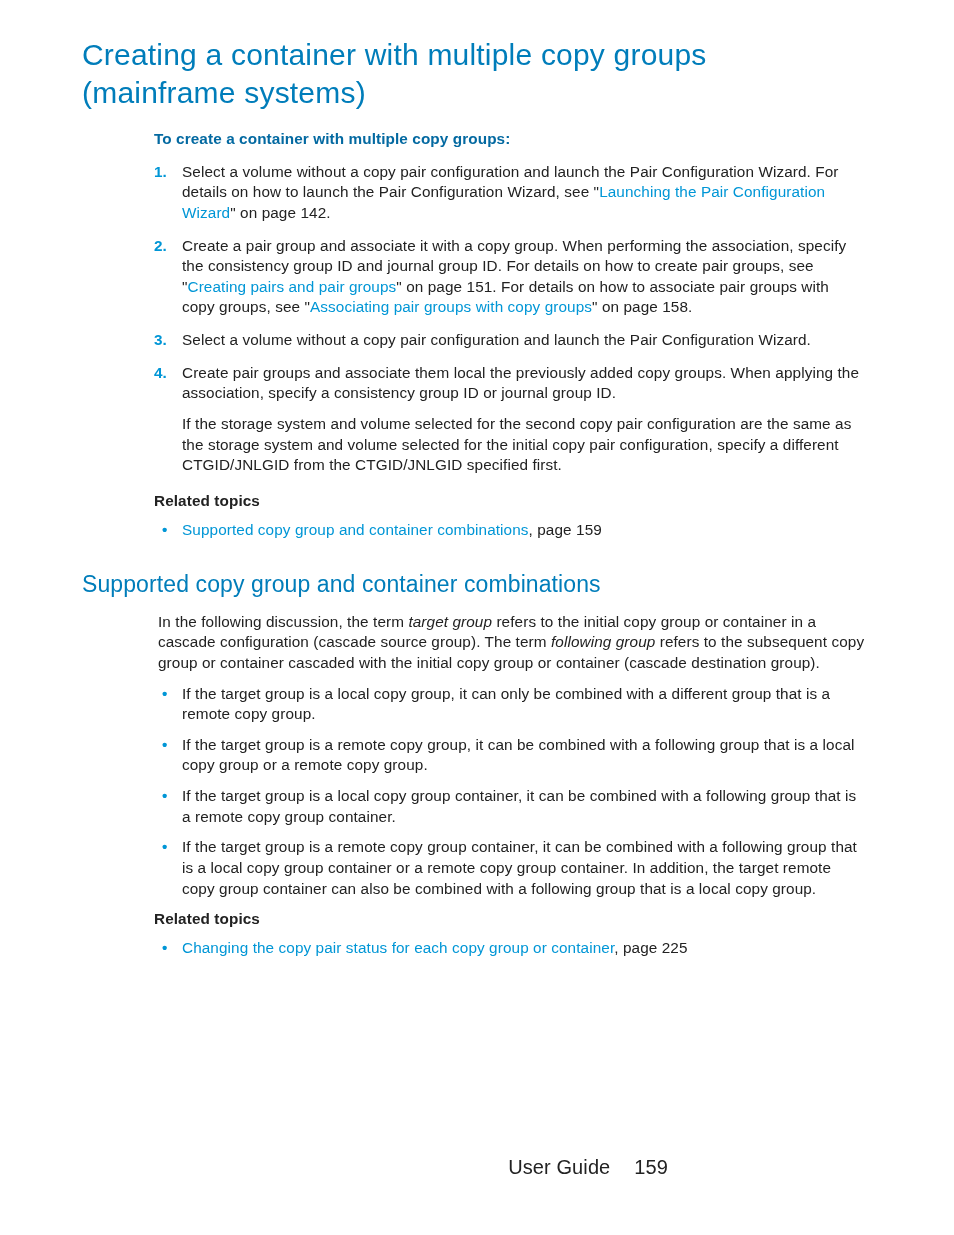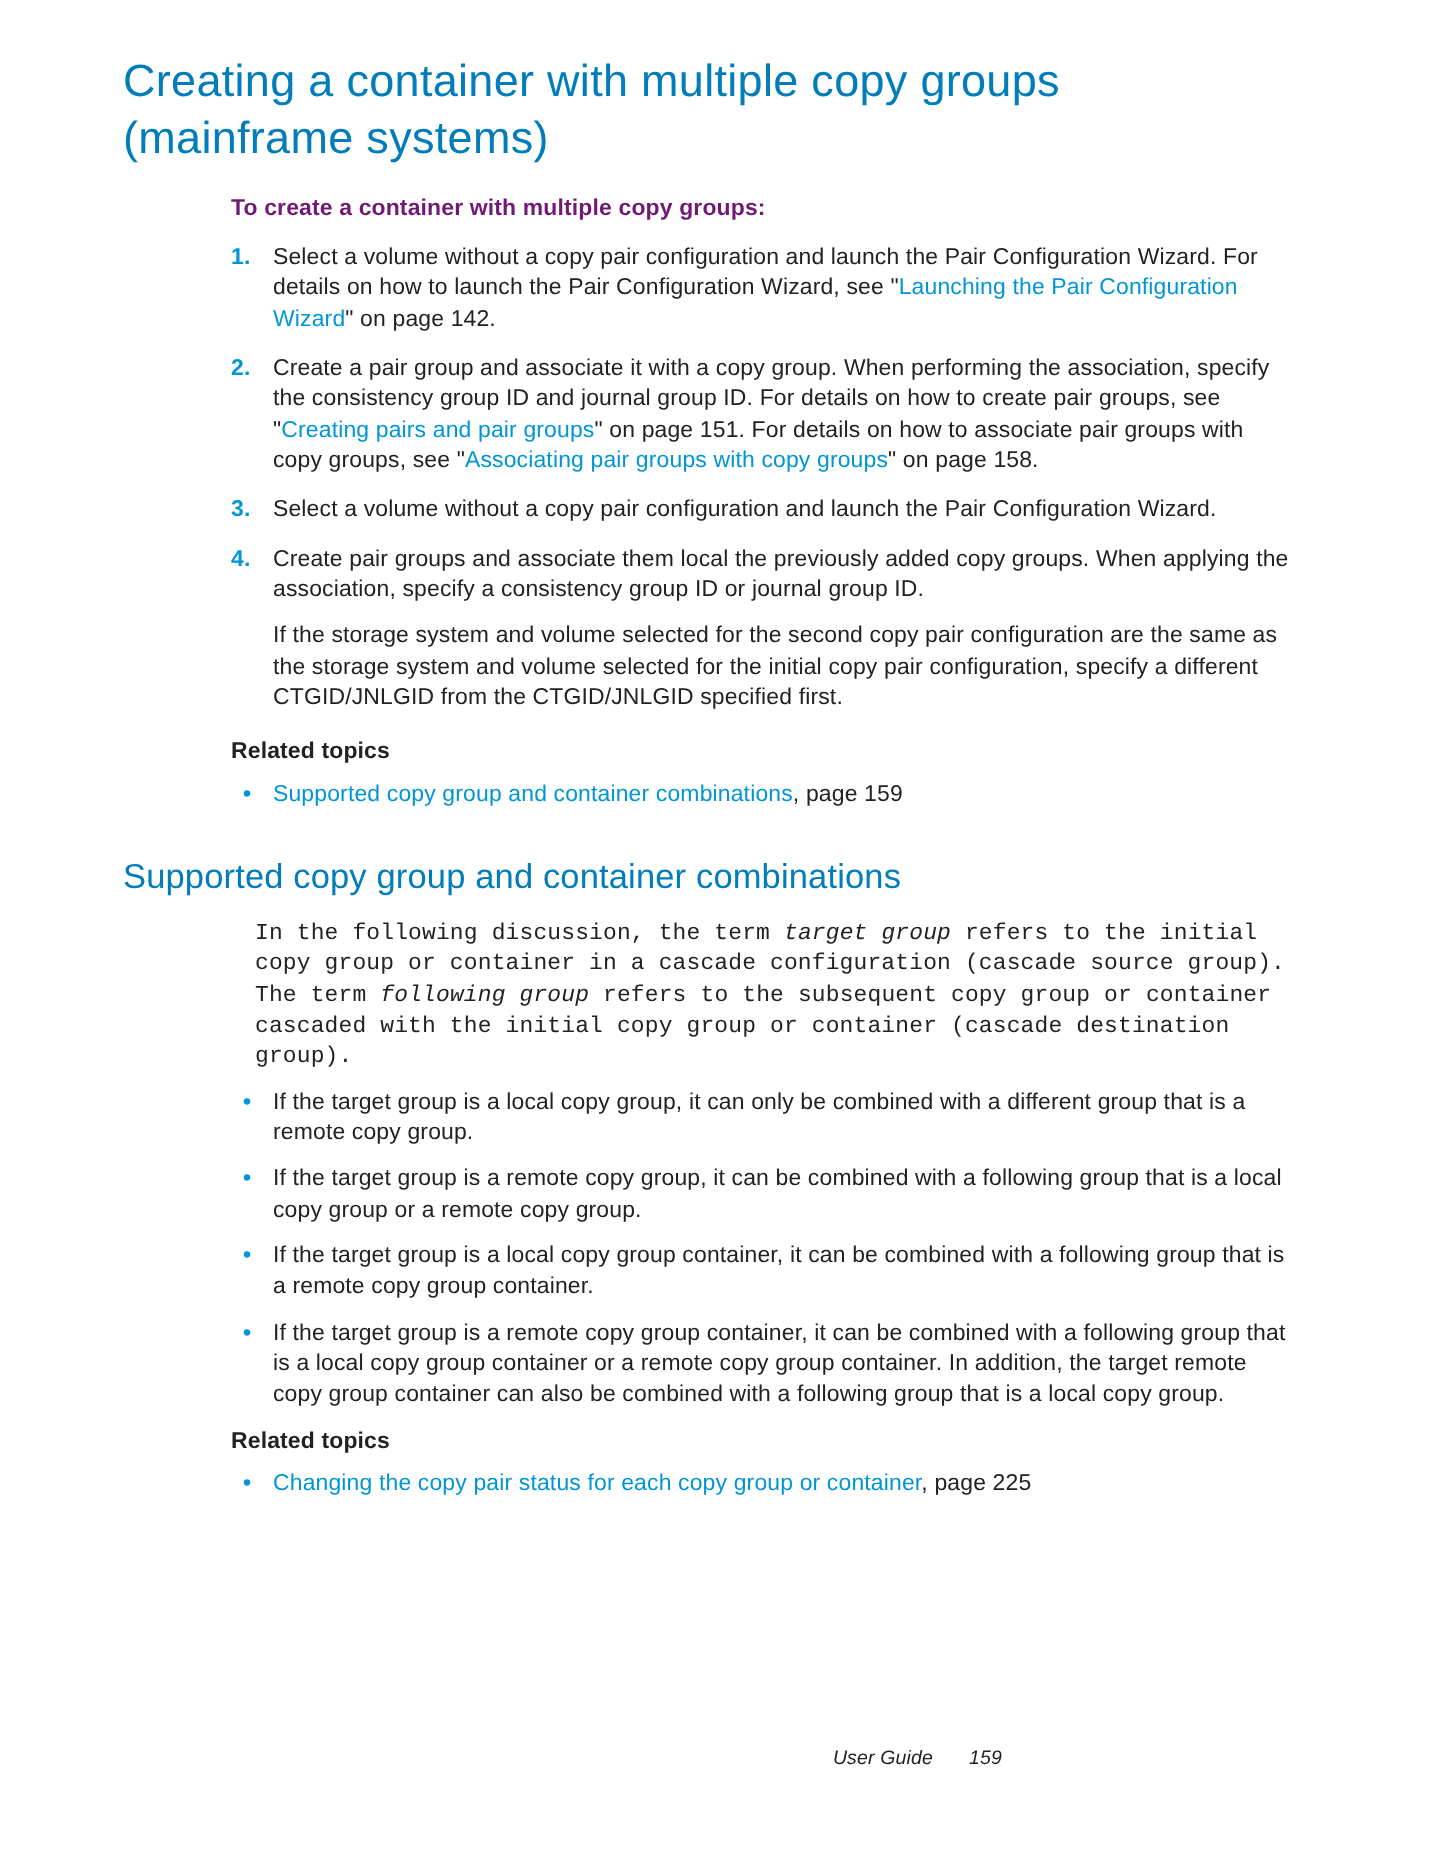--- a/index.html
+++ b/index.html
@@ -26,21 +26,21 @@
     color: #007dba;
     font-size: 30px;
     line-height: 1.25;
     margin: 0 0 18px 0;
     letter-spacing: 0.2px;
   }
   .indent {
     margin-left: 72px;
   }
   .intro-bold {
-    color: #701a75;
+    color: #0369a1;
     font-weight: 700;
     margin: 0 0 12px 0;
   }
   ol.steps {
     list-style: none;
     padding: 0;
     margin: 0 0 10px 0;
     counter-reset: step;
   }
   ol.steps > li {
@@ -89,34 +89,32 @@
   ul.bullets.compact > li { margin-bottom: 10px; }
   h2.sub-title {
     font-family: "Arial", "Helvetica Neue", Helvetica, sans-serif;
     font-weight: 300;
     color: #007dba;
     font-size: 23px;
     margin: 28px 0 12px 0;
     letter-spacing: 0.1px;
   }
   p.body {
-    margin: 0 0 10px 16px;
-    font-family: Liberation Mono, monospace;
+    margin: 0 0 10px 4px;
   }
   .italic { font-style: italic; }
   .footer {
     position: absolute;
     bottom: 54px;
     left: 0;
     width: 756px;
     box-sizing: border-box;
     padding: 0 88px 0 82px;
-    font-size: 13px;
+    font-size: 20px;
     text-align: right;
-    font-style: italic;
   }
   .footer .pn { margin-left: 24px; }
 </style>
 </head>
 <body>
 
 <div class="page">
 
   <h1 class="section-title">Creating a container with multiple copy groups (mainframe systems)</h1>
 

